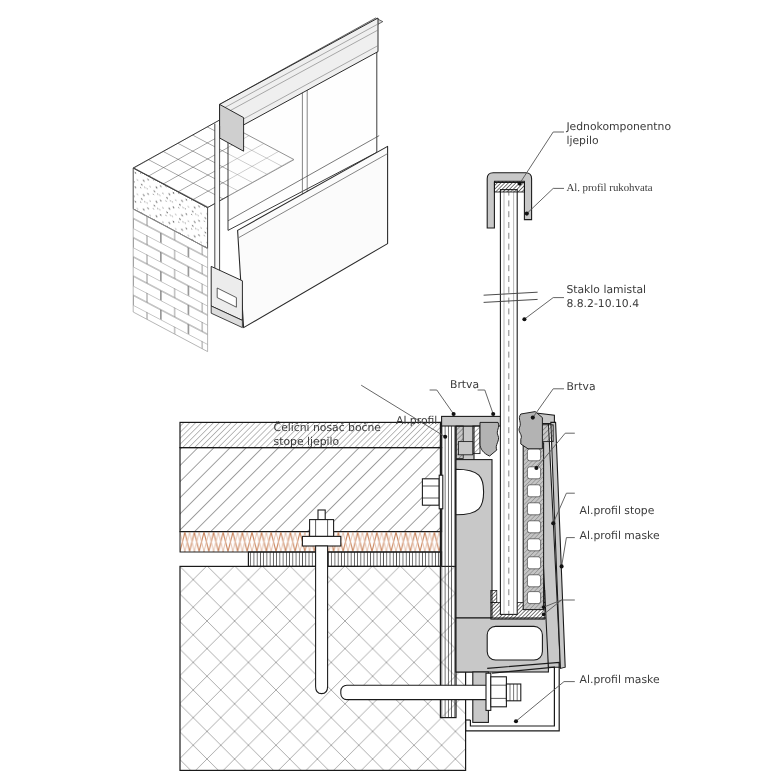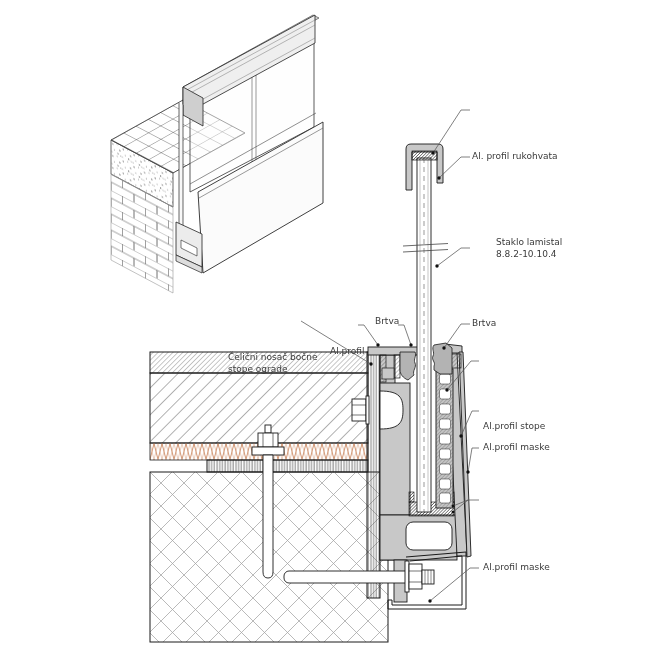--- a/index.html
+++ b/index.html
@@ -217,42 +217,46 @@
     <circle cx="468" cy="472" r="1.7"></circle>
         <circle cx="453" cy="506" r="1.5"></circle>
     <circle cx="453" cy="512" r="1.5"></circle>
         <circle cx="430" cy="601" r="1.7"></circle>
     <circle cx="371" cy="364" r="1.7"></circle>
         <circle cx="378" cy="345" r="1.7"></circle>
     <circle cx="411" cy="345" r="1.7"></circle>
   </g>
 </svg>
 
-<div class="lbl" style="left:472px;top:150px;">
+<div class="lbl" style="left:472px;top:100px;">
+  <div>Jednokomponentno</div>
+  <div>ljepilo</div>
+</div>
+<div class="lbl" style="left:472px;top:150px;font-family:Liberation Serif, serif;">
   <div>Al. profil rukohvata</div>
 </div>
-<div class="lbl" style="left:472px;top:236px;margin-left:24px;">
+<div class="lbl" style="left:472px;top:236px;">
   <div>Staklo lamistal</div>
   <div>8.8.2-10.10.4</div>
 </div>
 <div class="lbl" style="left:472px;top:317px;">
   <div>Brtva</div>
 </div>
 <div class="lbl" style="left:483px;top:420px;">
   <div>Al.profil stope</div>
 </div>
 <div class="lbl" style="left:483px;top:441px;">
   <div>Al.profil maske</div>
 </div>
 <div class="lbl" style="left:483px;top:561px;">
   <div>Al.profil maske</div>
 </div>
 <div class="lbl" style="left:228px;top:312px;margin-top:39px;">
   <div>Čelični nosač bočne</div>
-  <div>stope ograde</div>
+  <div>stope ljepilo</div>
 </div>
 <div class="lbl" style="left:330px;top:315px;margin-top:30px;">
   <div>Al.profil</div>
 </div>
 <div class="lbl" style="left:375px;top:315px;">
   <div>Brtva</div>
 </div>
 
 </div>
 

